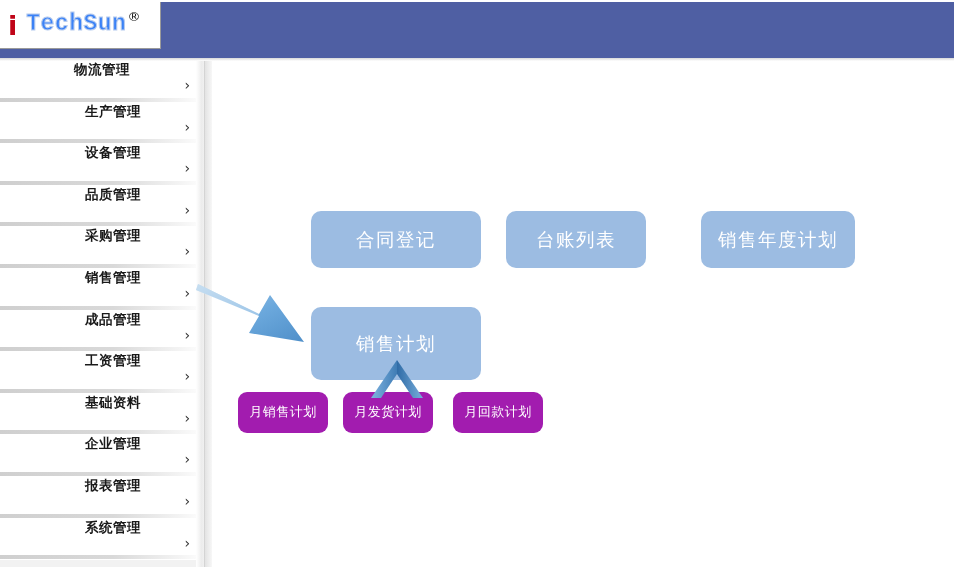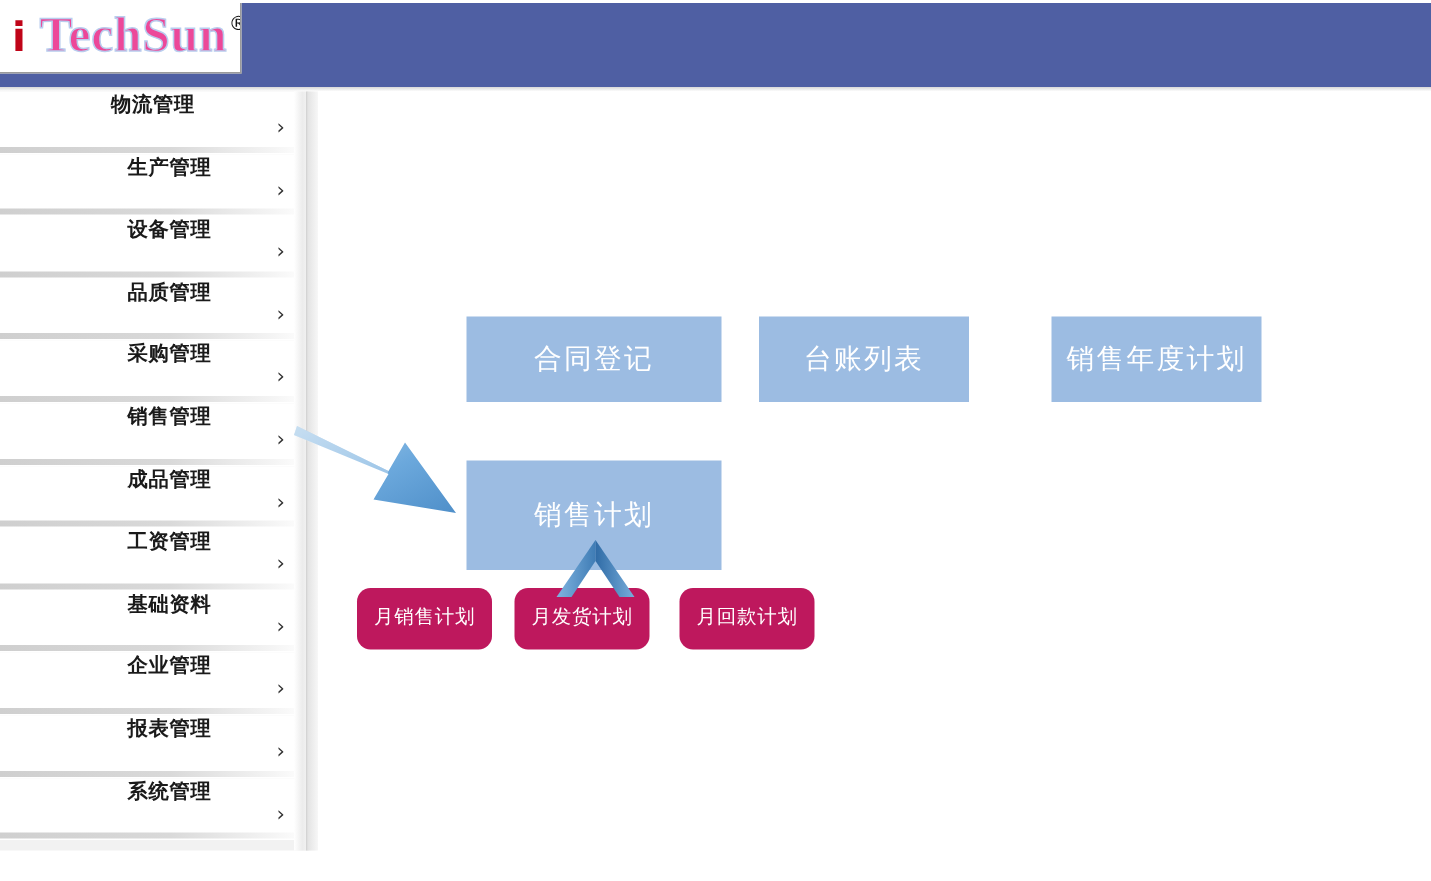--- a/index.html
+++ b/index.html
@@ -52,25 +52,25 @@
     font-family: "DejaVu Sans", sans-serif;
     font-size: 27px;
     font-weight: bold;
     color: #c00418;
     margin-left: 8px;
     line-height: 1;
     font-style: normal;
     letter-spacing: 0;
   }
   .logo-word {
-    font-family: Liberation Serif, serif;
-    font-size: 33px;
+    font-family: Liberation Mono, monospace;
+    font-size: 23px;
     font-weight: bold;
     letter-spacing: 0.5px;
-    color: #ec4899;
+    color: #3b82f6;
     -webkit-text-stroke: 1px #b9cdee;
     text-shadow: 0 0 0 #b9cdee;
     margin-left: 9px;
     line-height: 1;
     position: relative;
     top: -1px;
   }
   .logo-reg {
     font-family: "DejaVu Sans", sans-serif;
     font-size: 13px;
@@ -154,27 +154,27 @@
     align-items: center;
     justify-content: center;
     text-align: center;
     color: #ffffff;
     font-family: "DejaVu Sans", "Liberation Sans", sans-serif;
     line-height: 1.15;
     user-select: none;
   }
   .node-light {
     background: #9cbce2;
-    border-radius: 0;
+    border-radius: 10px;
     font-size: 18.5px;
     letter-spacing: 1.5px;
     justify-content: center;
   }
   .node-dark {
-    background: #be185d;
+    background: #a21caf;
     border-radius: 9px;
     font-size: 13px;
     letter-spacing: 0.5px;
     padding: 0 5px;
   }
 
   
   .arrow-diagonal {
     position: absolute;
     left: 193px; top: 276px;
@@ -255,21 +255,21 @@
   <div class="sidebar-scroll-thumb"></div>
 
   <div class="content">
 
     <div class="node node-light" style="left:99px;top:150px;width:170px;height:57px;">
       <span>合同登记</span>
     </div>
     <div class="node node-light" style="left:294px;top:150px;width:140px;height:57px;">
       <span>台账列表</span>
     </div>
-    <div class="node node-light" style="left:489px;top:150px;width:140px;height:57px;">
+    <div class="node node-light" style="left:489px;top:150px;width:154px;height:57px;">
       <span>销售年度计划</span>
     </div>
 
     <div class="node node-light" style="left:99px;top:246px;width:170px;height:73px;">
       <span>销售计划</span>
     </div>
 
     <div class="node node-dark" style="left:26px;top:331px;width:90px;height:41px;">
       <span>月销售计划</span>
     </div>

